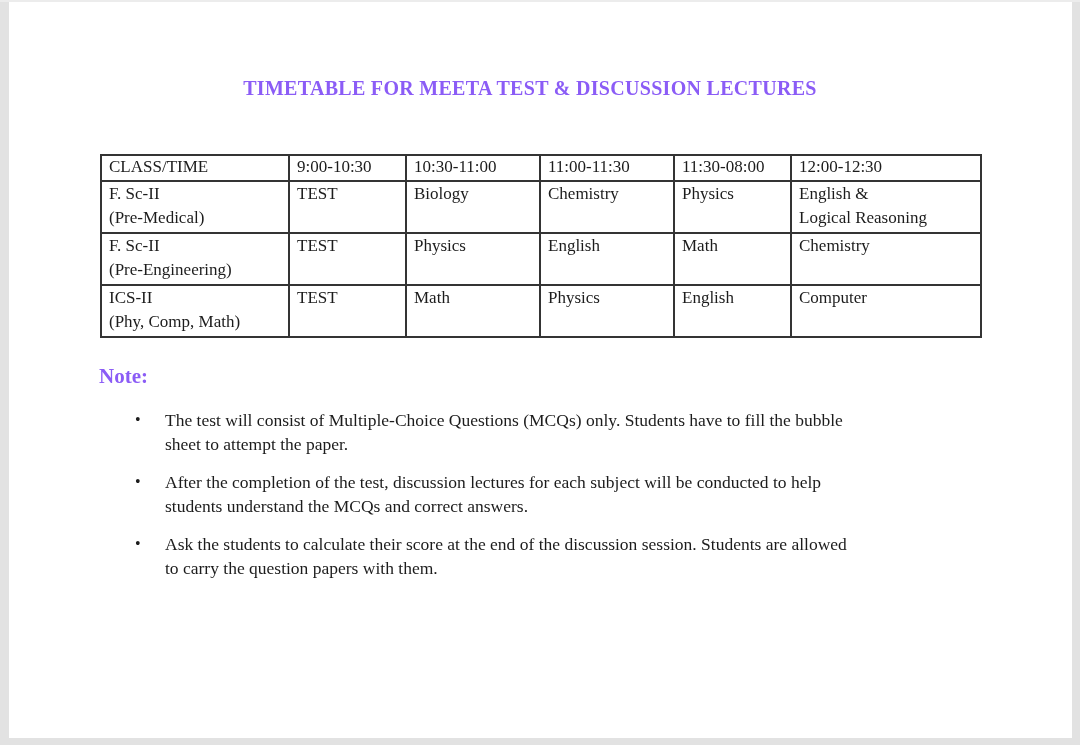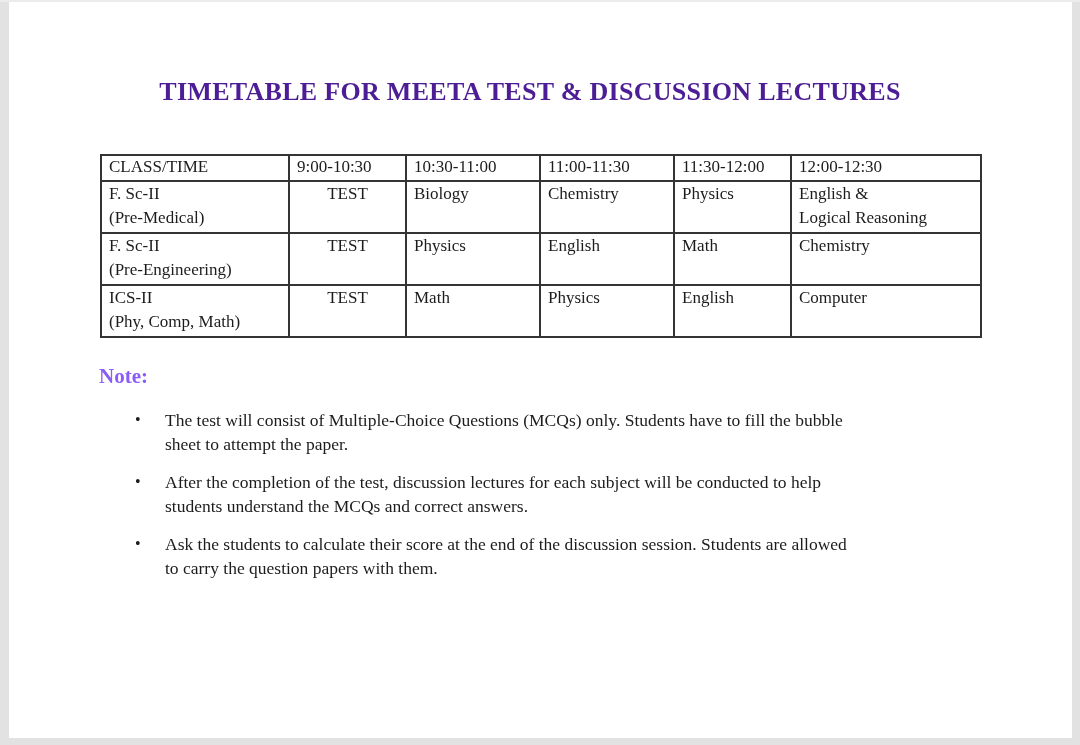--- a/index.html
+++ b/index.html
@@ -18,24 +18,24 @@
   .edge-right  { right: 0; top: 0; width: 8px; height: 745px; }
   .edge-bottom { left: 0; bottom: 0; width: 1080px; height: 7px; }
   .edge-top    { left: 0; top: 0; width: 1080px; height: 2px; background: #ececec; }
 
   .title {
     position: absolute;
     left: 0; top: 77px;
     width: 1060px;
     margin: 0;
     text-align: center;
-    font-size: 26px;
+    font-size: 20px;
     font-weight: bold;
     letter-spacing: 0.3px;
-    color: #4c1d95;
+    color: #8b5cf6;
   }
 
   table.timetable {
     position: absolute;
     left: 100px; top: 154px;
     width: 880px;
     border-collapse: collapse;
     table-layout: fixed;
     font-size: 17px;
   }
@@ -45,21 +45,21 @@
     vertical-align: top;
     text-align: left;
     font-weight: normal;
     line-height: 24px;
     white-space: pre-line;
     overflow: hidden;
   }
   .timetable thead tr { height: 24px; padding-left: 26px; }
   .timetable thead th { line-height: 22px; }
   .timetable tbody tr { height: 49px; padding-left: 28px; }
-  .timetable td.test-cell { text-align: center; }
+  .timetable td.test-cell { text-align: left; }
 
   .note-heading {
     position: absolute;
     left: 99px; top: 364px;
     font-size: 21px;
     font-weight: bold;
     color: #8b5cf6;
   }
 
   ul.note-list {
@@ -102,21 +102,21 @@
     <col style="width:134px">
     <col style="width:117px">
     <col style="width:190px">
   </colgroup>
   <thead>
     <tr>
       <th>CLASS/TIME</th>
       <th>9:00-10:30</th>
       <th>10:30-11:00</th>
       <th>11:00-11:30</th>
-      <th>11:30-12:00</th>
+      <th>11:30-08:00</th>
       <th>12:00-12:30</th>
     </tr>
   </thead>
   <tbody>
     <tr>
       <td>F. Sc-II
 (Pre-Medical)</td>
       <td class="test-cell">TEST</td>
       <td>Biology</td>
       <td>Chemistry</td>

